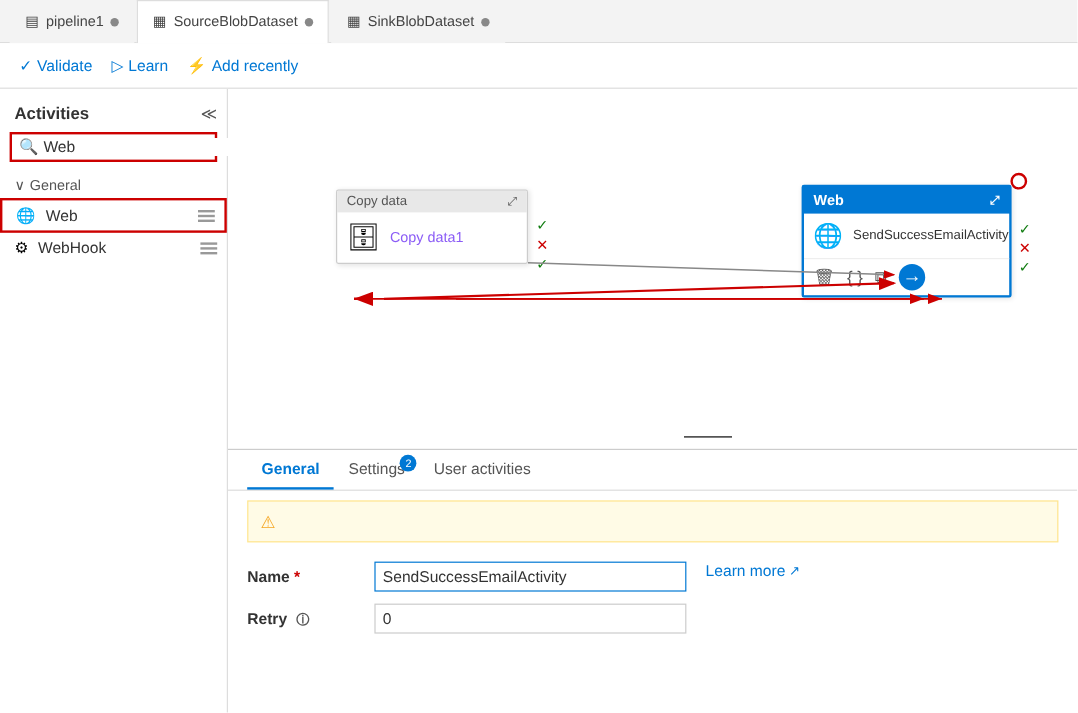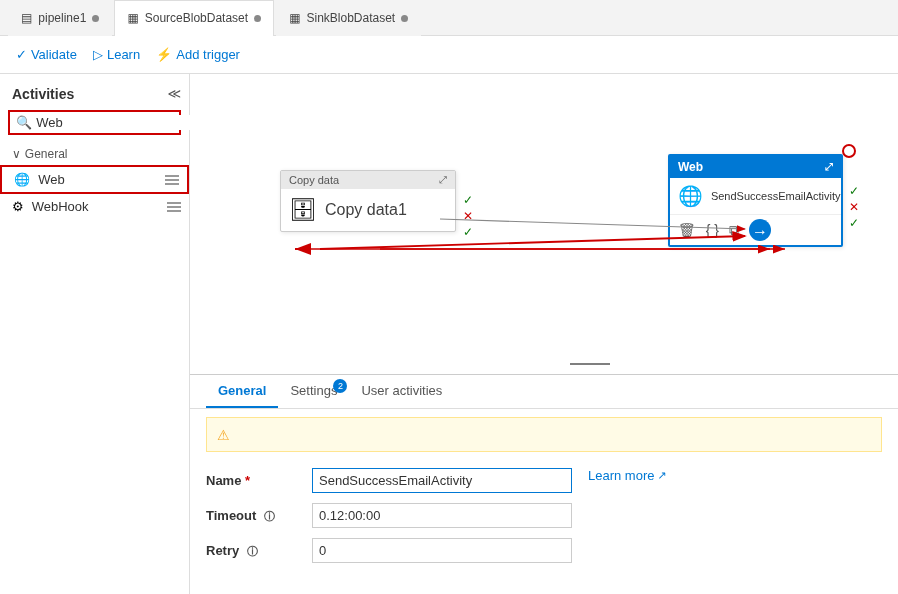--- a/index.html
+++ b/index.html
@@ -26,21 +26,21 @@
     
     .main-layout {
       display: flex; flex: 1; overflow: hidden;
     }
 
     
     .sidebar {
       width: 190px; border-right: 1px solid #ddd; background: #fff; display: flex; flex-direction: column; padding: 8px 0;
     }
     .sidebar-header {
-      display: flex; align-items: flex-start; justify-content: space-between; padding: 4px 8px 8px 12px;
+      display: flex; align-items: center; justify-content: space-between; padding: 4px 8px 8px 12px;
     }
     .sidebar-title { font-size: 14px; font-weight: 600; color: #333; }
     .sidebar-icons { display: flex; gap: 8px; color: #555; cursor: pointer; }
 
     .search-box {
       display: flex; align-items: center; margin: 0 8px 8px 8px; border: 2px solid #c00; padding: 3px 6px; gap: 4px;
     }
     .search-box input {
       border: none; outline: none; font-size: 13px; flex: 1; color: #333;
     }
@@ -69,21 +69,21 @@
     .copy-data-box {
       top: 100px; left: 90px; width: 160px;
     }
     .box-header {
       background: #e8e8e8; padding: 3px 8px; font-size: 11px; color: #555; display: flex; align-items: center; justify-content: space-between;
     }
     .box-body {
       padding: 8px; display: flex; align-items: center; gap: 8px;
     }
     .box-icon { font-size: 22px; }
-    .box-label { font-size: 16px; color: #404040; }
+    .box-label { font-size: 12px; color: #8b5cf6; }
     .side-check { color: #107c10; font-size: 12px; }
     .side-x { color: #c00; font-size: 12px; }
 
     
     .web-box {
       top: 80px; right: 50px; width: 175px; border: 2px solid #0078d4; background: #0078d4;
     }
     .web-box-header {
       background: #0078d4; padding: 4px 8px; font-size: 12px; color: #fff; font-weight: 600; display: flex; align-items: center; justify-content: space-between;
     }
@@ -176,21 +176,21 @@
   <button class="toolbar-btn">
     <span>✓</span>
     <span>Validate</span>
   </button>
   <button class="toolbar-btn">
     <span>▷</span>
     <span>Learn</span>
   </button>
   <button class="toolbar-btn">
     <span>⚡</span>
-    <span>Add trigger</span>
+    <span>Add recently</span>
   </button>
 </div>
 
 <div class="main-layout">
 
   <div class="sidebar">
     <div class="sidebar-header">
       <span class="sidebar-title">Activities</span>
       <div class="sidebar-icons">
         <span>≪</span>
@@ -227,21 +227,21 @@
       </div>
     </div>
   </div>
 
   <div style="flex:1; display:flex; flex-direction:column; overflow:hidden;">
 
     <div class="canvas-top">
 
       <div class="red-circle"></div>
 
-      <div class="pipeline-box copy-data-box" style="position:absolute; top:96px; left:90px; width:176px;">
+      <div class="pipeline-box copy-data-box" style="position:absolute; top:84px; left:90px; width:160px;">
         <div class="box-header">
           <span>Copy data</span>
           <span style="font-size:10px;">⤢</span>
         </div>
         <div class="box-body">
           <span class="box-icon">🗄</span>
           <span class="box-label">Copy data1</span>
         </div>
 
         <div style="position:absolute; right:-18px; top:22px; display:flex; flex-direction:column; gap:2px;">
@@ -332,27 +332,20 @@
             <span class="required"> *</span>
           </div>
           <input class="form-input" type="text" value="SendSuccessEmailActivity" style="">
           <a class="learn-more-link">
             <span>Learn more</span>
             <span style="font-size:11px;">↗</span>
           </a>
         </div>
 
 
-        <div class="form-row">
-          <div class="form-label">
-            <span>Timeout</span>
-            <span class="info-icon">ⓘ</span>
-          </div>
-          <input class="form-input plain" type="text" value="0.12:00:00" style="">
-        </div>
 
         <div class="form-row">
           <div class="form-label">
             <span>Retry</span>
             <span class="info-icon">ⓘ</span>
           </div>
           <input class="form-input plain" type="text" value="0" style="">
         </div>
       </div>
     </div>

